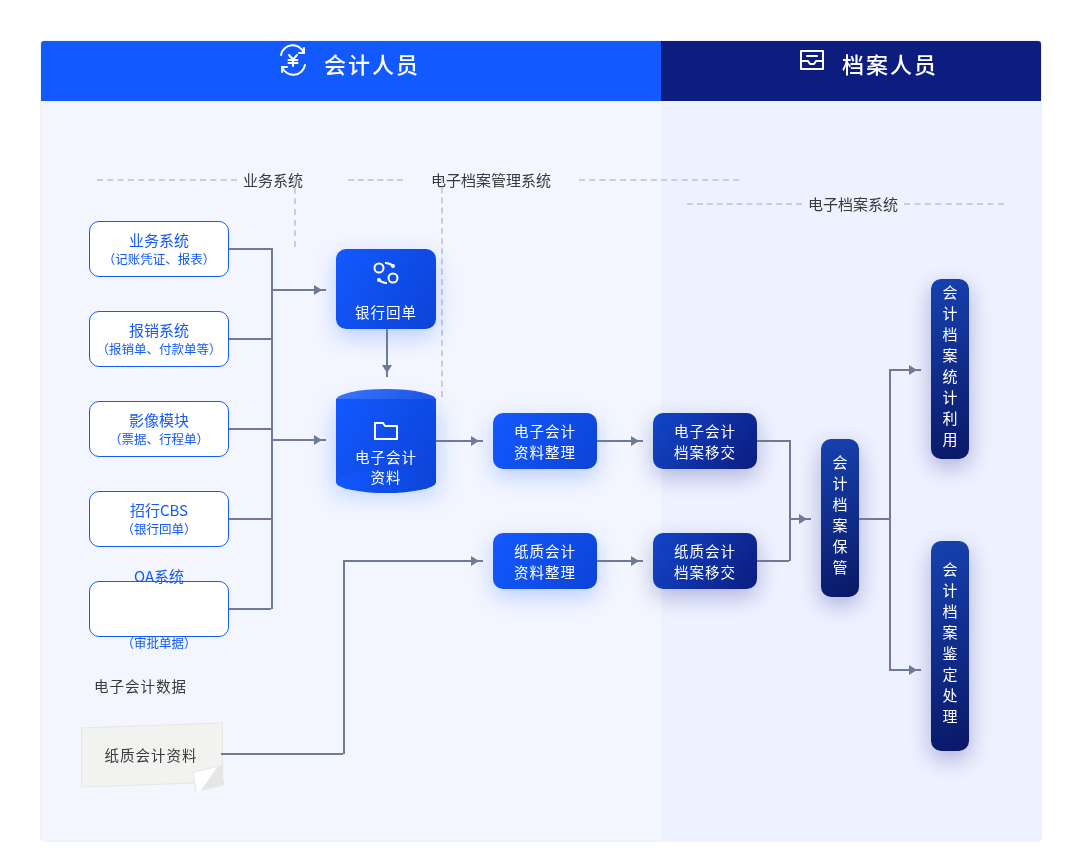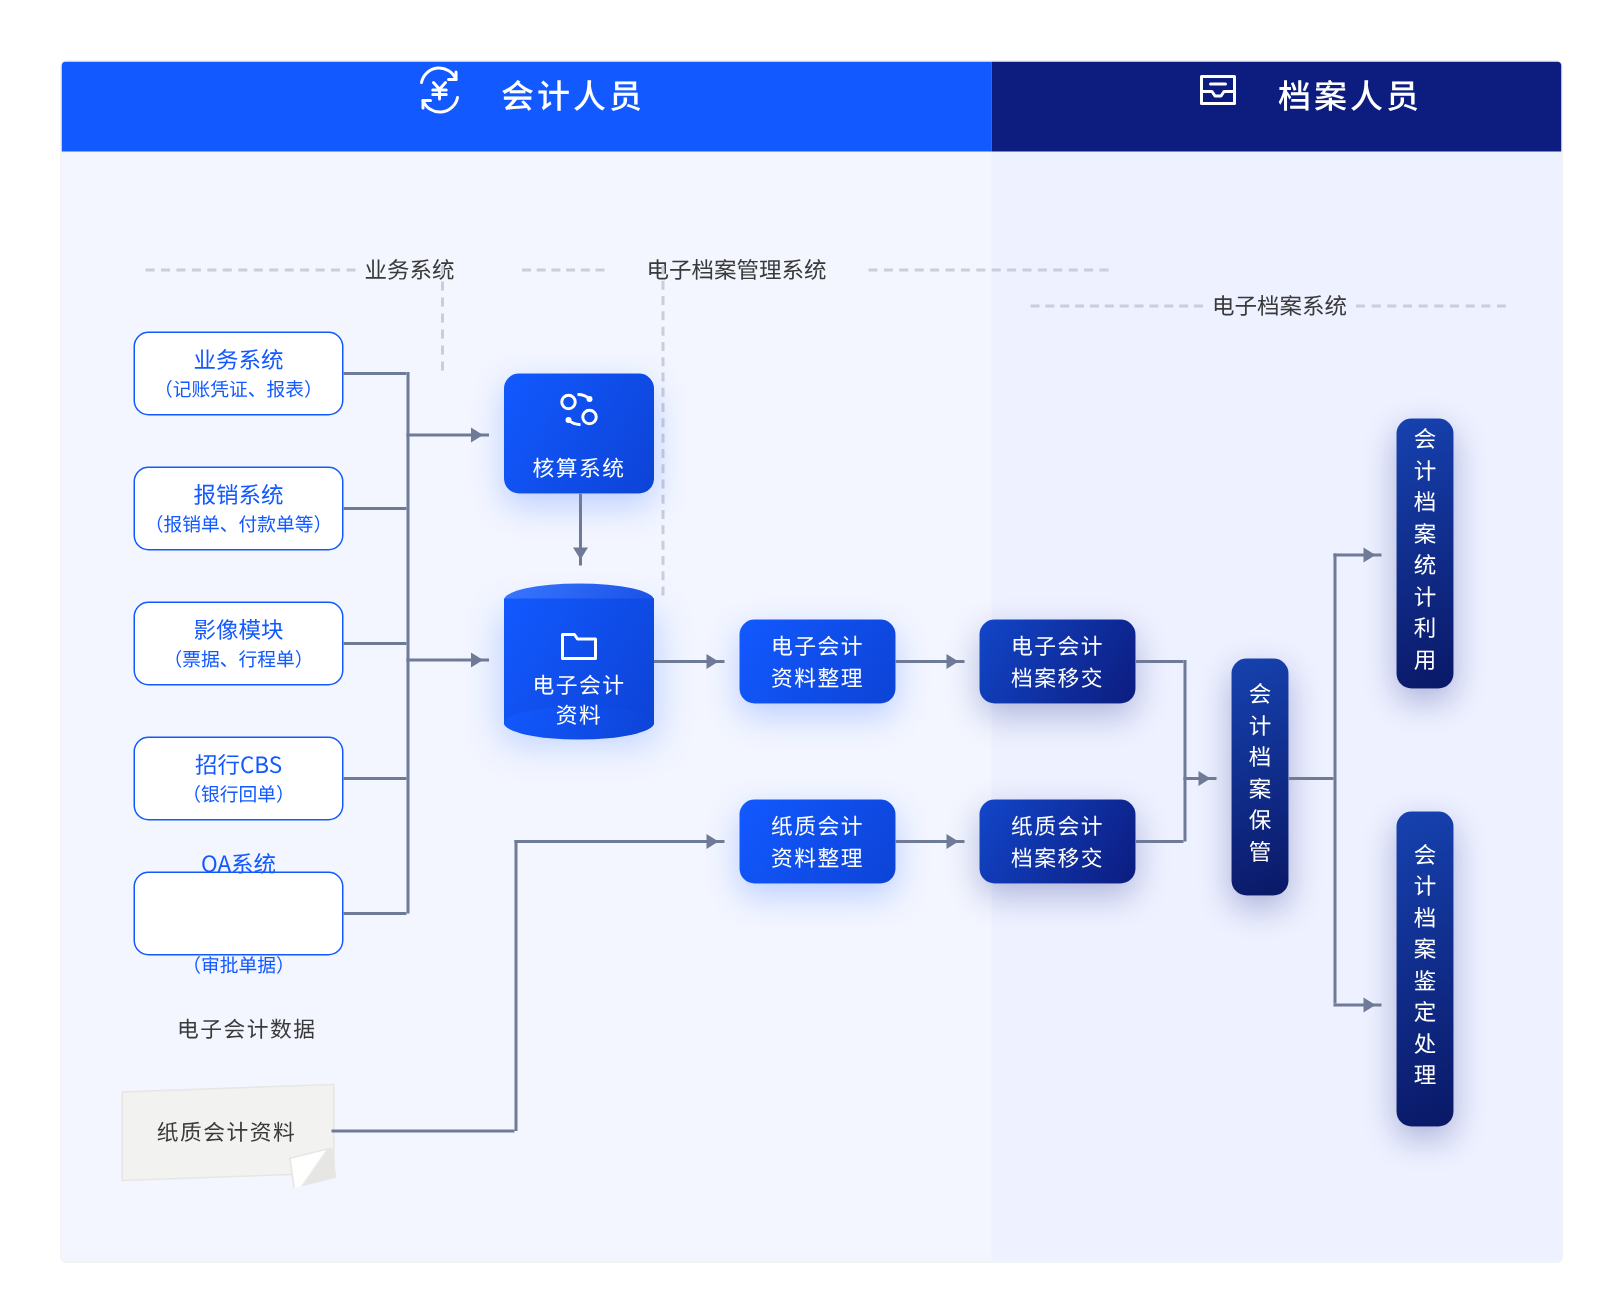--- a/index.html
+++ b/index.html
@@ -26,21 +26,21 @@
   }
   .bg-right{
     position:absolute;left:620px;top:60px;width:380px;height:740px;
     background:var(--bg-right);
   }
   
   .header{position:absolute;left:0;top:0;width:1000px;height:60px;}
   .header .h-left{position:absolute;left:0;top:0;width:620px;height:60px;background:var(--blue);}
   .header .h-right{position:absolute;left:620px;top:0;width:380px;height:60px;background:var(--navy);}
   .header .h-title{
-    position:absolute;top:0;height:44px;display:flex;align-items:center;gap:24px;
+    position:absolute;top:0;height:44px;display:flex;align-items:center;gap:14px;
     color:#fff;font-size:22px;font-weight:500;letter-spacing:2px;
   }
   .h-title.left{left:235px;}
   .h-title.right{left:755px;}
   .icon{display:inline-block;}
 
   
   .section-label{
     position:absolute;color:var(--text-dark);font-size:15px;
     display:flex;align-items:center;gap:6px;white-space:nowrap;
@@ -219,40 +219,40 @@
   </div>
   <div class="srcbox" style="left:48px;top:360px;">
     <span class="t1">影像模块</span>
     <span class="t2">（票据、行程单）</span>
   </div>
   <div class="srcbox" style="left:48px;top:540px;gap:48px;">
     <span class="t1">OA系统</span>
     <span class="t2">（审批单据）</span>
   </div>
 
-  <div class="col-label" style="left:77px;top:634px;">电子会计数据</div>
+  <div class="col-label" style="left:53px;top:634px;">电子会计数据</div>
 
   <div class="paper" style="left:40px;top:684px;">
     <div class="bg"></div>
     <div class="txt">纸质会计资料</div>
     <div class="fold"></div>
   </div>
 
   <div class="bluebox fmt" style="left:295px;top:208px;">
     <span class="icon">
       <svg width="34" height="34" viewBox="0 0 34 34" fill="none">
         <circle cx="10" cy="12" r="4.5" stroke="#fff" stroke-width="2"></circle>
         <circle cx="24" cy="22" r="4.5" stroke="#fff" stroke-width="2"></circle>
         <circle cx="24" cy="10" r="2" fill="#fff"></circle>
         <circle cx="10" cy="24" r="2" fill="#fff"></circle>
         <path d="M16 7 A11 11 0 0 1 24 10" stroke="#fff" stroke-width="2" fill="none"></path>
         <path d="M18 27 A11 11 0 0 1 10 24" stroke="#fff" stroke-width="2" fill="none"></path>
       </svg>
     </span>
-    <span class="lbl">核算系统</span>
+    <span class="lbl">银行回单</span>
   </div>
 
   <div class="cyl" style="left:295px;top:348px;">
     <div class="top"></div>
     <div class="body"></div>
     <div class="bottom"></div>
     <div class="cnt">
       <svg width="26" height="22" viewBox="0 0 26 22">
         <path d="M2 4 H10 L12 7 H24 V20 H2 Z" fill="none" stroke="#fff" stroke-width="2" stroke-linejoin="round"></path>
       </svg>

